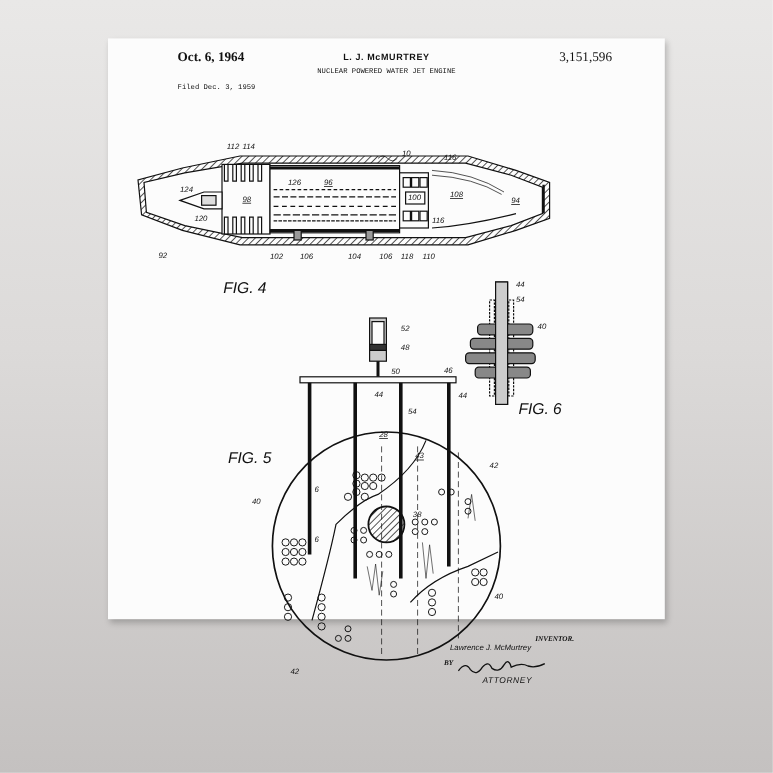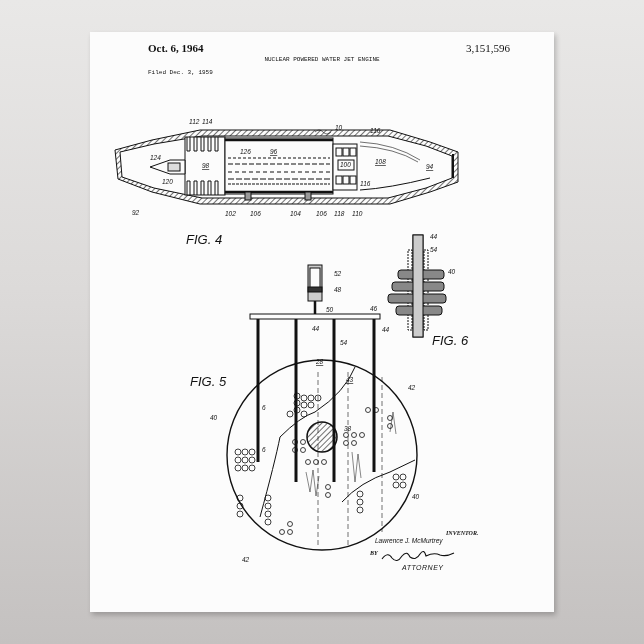--- a/index.html
+++ b/index.html
@@ -2,21 +2,21 @@
 <html><head>
 <meta charset="utf-8">
 <style>
   html, body { margin: 0; padding: 0; }
   body {
     width: 644px; height: 644px; overflow: hidden; position: relative;
     background: linear-gradient(180deg, #e9e8e7 0%, #dcdad9 45%, #c4c1c0 100%);
     font-family: "Liberation Sans", sans-serif;
   }
   .poster {
-    position: absolute; left: 90px; top: 32px; width: 464px; height: 580px;
+    position: absolute; left: 90px; top: 32px; width: 464px; height: 484px;
     background: #fcfcfc;
     box-shadow: 2px 3px 5px rgba(0,0,0,0.22);
   }
   .hdr { position: absolute; color: #111; }
   .date { left: 58px; top: 10px; font-family: "Liberation Serif", serif; font-weight: bold; font-size: 11px; }
   .inventor-hdr { left: 0; width: 464px; text-align: center; top: 11px; font-size: 7.5px; font-weight: bold; letter-spacing: 0.5px; }
   .patno { left: 376px; top: 10px; font-family: "Liberation Serif", serif; font-weight: normal; font-size: 11px; }
   .title { left: 0; width: 464px; text-align: center; top: 24px; font-family: "Liberation Mono", monospace; font-size: 6px; }
   .filed { left: 58px; top: 37px; font-family: "Liberation Mono", monospace; font-size: 6px; }
   svg.drawing { position: absolute; left: 0; top: 0; }
@@ -25,20 +25,21 @@
   .inv-name { position: absolute; left: 5px; top: 7px; font-style: italic; font-size: 6.5px; white-space: nowrap; }
   .by { position: absolute; left: 0; top: 20px; font-family: "Liberation Serif", serif; font-style: italic; font-weight: bold; font-size: 6px; }
   .att { position: absolute; left: 32px; top: 34px; font-style: italic; font-size: 7px; letter-spacing: 0.5px; }
   .lbl { font-family: "Liberation Sans", sans-serif; font-style: italic; fill: #111; }
 </style>
 </head>
 <body>
 
 <div class="poster">
   <div class="hdr date">Oct. 6, 1964</div>
+  <div class="hdr inventor-hdr">L. J. McMURTREY</div>
   <div class="hdr patno">3,151,596</div>
   <div class="hdr title">NUCLEAR POWERED WATER JET ENGINE</div>
   <div class="hdr filed">Filed Dec. 3, 1959</div>
 
   <svg class="drawing" width="464" height="580" viewBox="0 0 464 580">
     <defs>
       <pattern id="hatch" width="4" height="4" patternUnits="userSpaceOnUse" patternTransform="rotate(45)">
         <line x1="0" y1="0" x2="0" y2="4" stroke="#111" stroke-width="1.2"></line>
       </pattern>
     </defs>

